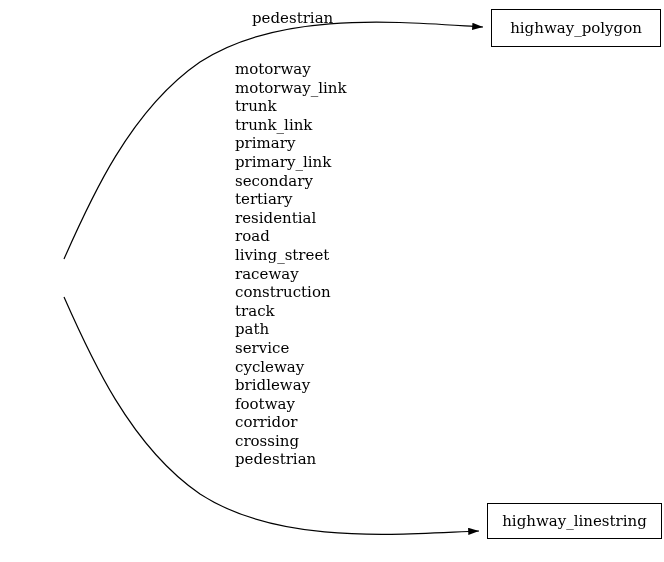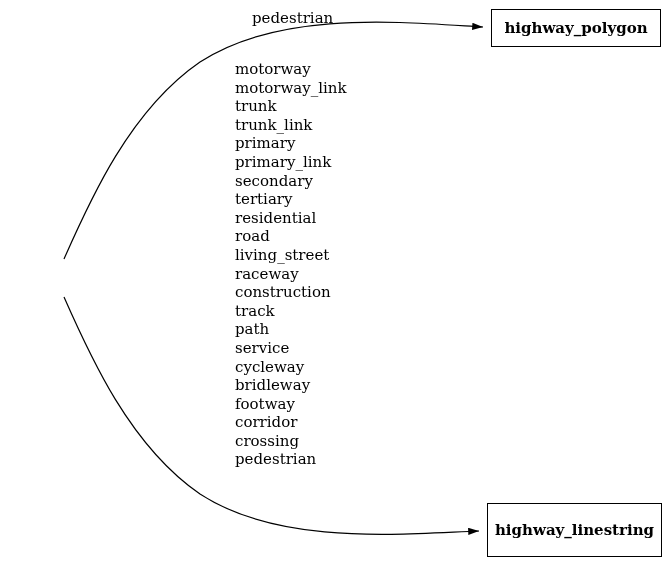--- a/index.html
+++ b/index.html
@@ -27,39 +27,38 @@
     box-sizing: border-box;
     border: 1px solid #000000;
     background: #ffffff;
     color: #000000;
     font-size: 15px;
     line-height: 1;
     display: flex;
     align-items: center;
     justify-content: center;
     white-space: nowrap;
-    font-weight: bold;
   }
   #node-highway {
     left: 3px;
     top: 259px;
     width: 89px;
     height: 38px;
   }
   #node-highway-polygon {
     left: 491px;
     top: 9px;
     width: 170px;
     height: 38px;
   }
   #node-highway-linestring {
     left: 487px;
     top: 503px;
     width: 175px;
-    height: 54px;
+    height: 36px;
   }
   .edge-label {
     position: absolute;
     color: #000000;
     font-size: 15px;
     line-height: 18.6px;
     white-space: nowrap;
   }
   #label-top {
     left: 252px;

